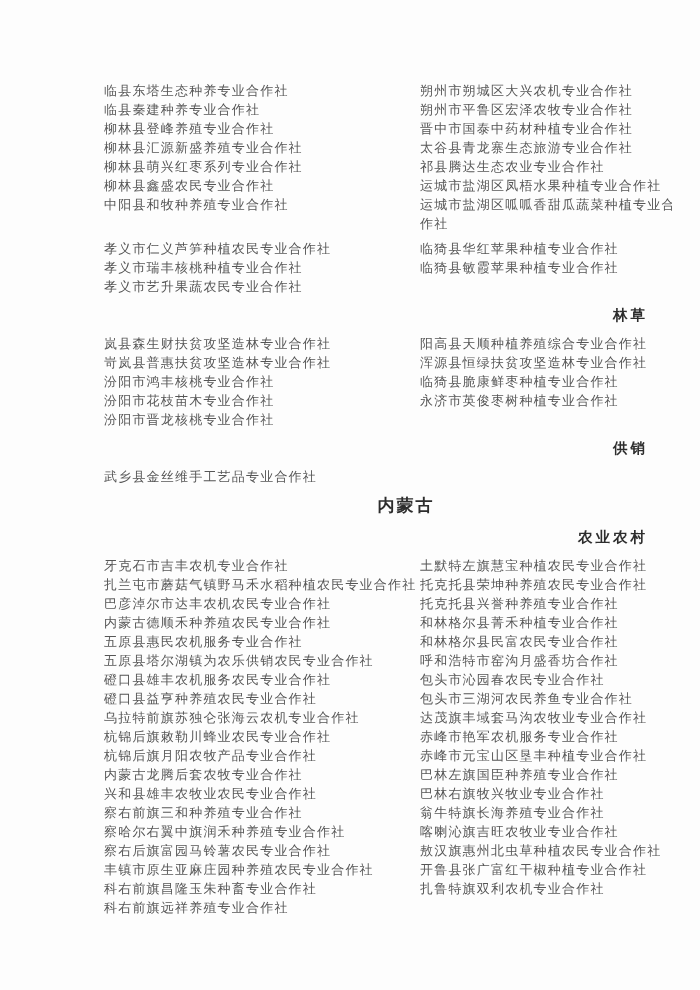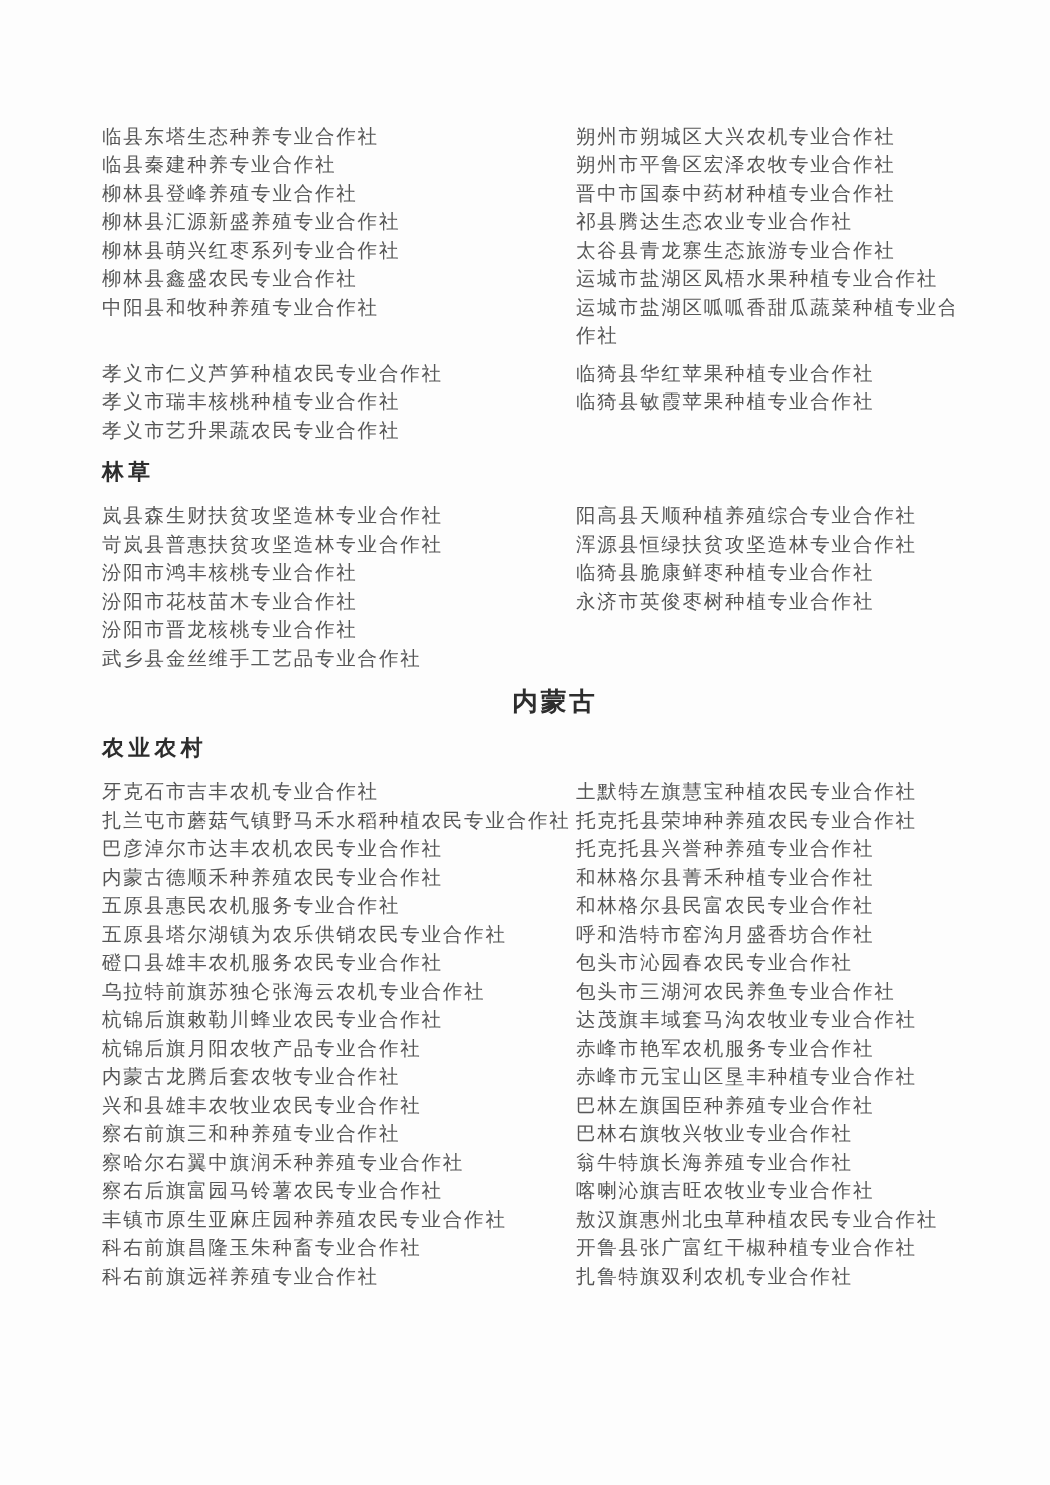--- a/index.html
+++ b/index.html
@@ -11,20 +11,21 @@
     position: relative;
     width: 636px;
     height: 990px;
     box-sizing: border-box;
     background: #fdfdfd;
     padding: 81px 24px 44px 68px;
     overflow: hidden;
     font-family: "Liberation Serif", "DejaVu Serif", serif;
     font-size: 13px;
     color: #565656;
+    margin-left: 36px;
   }
   .list-section { margin: 0; }
   .group {
     display: flex;
     align-items: flex-start;
   }
   .group-follow { margin-top: 6px; }
   .col { display: flex; flex-direction: column; }
   .col-left  { width: 316px; flex: none; }
   .col-right { width: 264px; flex: none; }
@@ -33,20 +34,21 @@
     letter-spacing: 1.2px;
     word-break: break-all;
   }
   .section-header {
     font-size: 14.5px;
     font-weight: bold;
     color: #2d2d2d;
     letter-spacing: 3px;
     line-height: 20px;
     margin: 9px 0 9px 0;
+    text-align: right;
   }
   .province-header {
     font-family: "Liberation Sans", "DejaVu Sans", sans-serif;
     font-size: 17px;
     font-weight: bold;
     color: #2d2d2d;
     letter-spacing: 2px;
     line-height: 24px;
     text-align: center;
     width: 604px; 
@@ -65,22 +67,22 @@
           <div class="item">柳林县登峰养殖专业合作社</div>
           <div class="item">柳林县汇源新盛养殖专业合作社</div>
           <div class="item">柳林县萌兴红枣系列专业合作社</div>
           <div class="item">柳林县鑫盛农民专业合作社</div>
           <div class="item">中阳县和牧种养殖专业合作社</div>
         </div>
         <div class="col col-right">
           <div class="item">朔州市朔城区大兴农机专业合作社</div>
           <div class="item">朔州市平鲁区宏泽农牧专业合作社</div>
           <div class="item">晋中市国泰中药材种植专业合作社</div>
+          <div class="item">太谷县青龙寨生态旅游专业合作社</div>
           <div class="item">祁县腾达生态农业专业合作社</div>
-          <div class="item">太谷县青龙寨生态旅游专业合作社</div>
           <div class="item">运城市盐湖区凤梧水果种植专业合作社</div>
           <div class="item">运城市盐湖区呱呱香甜瓜蔬菜种植专业合作社</div>
         </div>
       </div>
       <div class="group group-follow">
         <div class="col col-left">
           <div class="item">孝义市仁义芦笋种植农民专业合作社</div>
           <div class="item">孝义市瑞丰核桃种植专业合作社</div>
           <div class="item">孝义市艺升果蔬农民专业合作社</div>
         </div>
@@ -102,39 +104,41 @@
         </div>
         <div class="col col-right">
           <div class="item">阳高县天顺种植养殖综合专业合作社</div>
           <div class="item">浑源县恒绿扶贫攻坚造林专业合作社</div>
           <div class="item">临猗县脆康鲜枣种植专业合作社</div>
           <div class="item">永济市英俊枣树种植专业合作社</div>
         </div>
       </div>
     </section>
     <section class="list-section">
+      <h2 class="section-header">供销</h2>
       <div class="group">
         <div class="col col-left">
           <div class="item">武乡县金丝维手工艺品专业合作社</div>
         </div>
         <div class="col col-right"></div>
       </div>
     </section>
     <h1 class="province-header">内蒙古</h1>
     <section class="list-section">
       <h2 class="section-header">农业农村</h2>
       <div class="group">
         <div class="col col-left">
           <div class="item">牙克石市吉丰农机专业合作社</div>
           <div class="item">扎兰屯市蘑菇气镇野马禾水稻种植农民专业合作社</div>
           <div class="item">巴彦淖尔市达丰农机农民专业合作社</div>
           <div class="item">内蒙古德顺禾种养殖农民专业合作社</div>
           <div class="item">五原县惠民农机服务专业合作社</div>
           <div class="item">五原县塔尔湖镇为农乐供销农民专业合作社</div>
           <div class="item">磴口县雄丰农机服务农民专业合作社</div>
+          <div class="item">磴口县益亨种养殖农民专业合作社</div>
           <div class="item">乌拉特前旗苏独仑张海云农机专业合作社</div>
           <div class="item">杭锦后旗敕勒川蜂业农民专业合作社</div>
           <div class="item">杭锦后旗月阳农牧产品专业合作社</div>
           <div class="item">内蒙古龙腾后套农牧专业合作社</div>
           <div class="item">兴和县雄丰农牧业农民专业合作社</div>
           <div class="item">察右前旗三和种养殖专业合作社</div>
           <div class="item">察哈尔右翼中旗润禾种养殖专业合作社</div>
           <div class="item">察右后旗富园马铃薯农民专业合作社</div>
           <div class="item">丰镇市原生亚麻庄园种养殖农民专业合作社</div>
           <div class="item">科右前旗昌隆玉朱种畜专业合作社</div>

